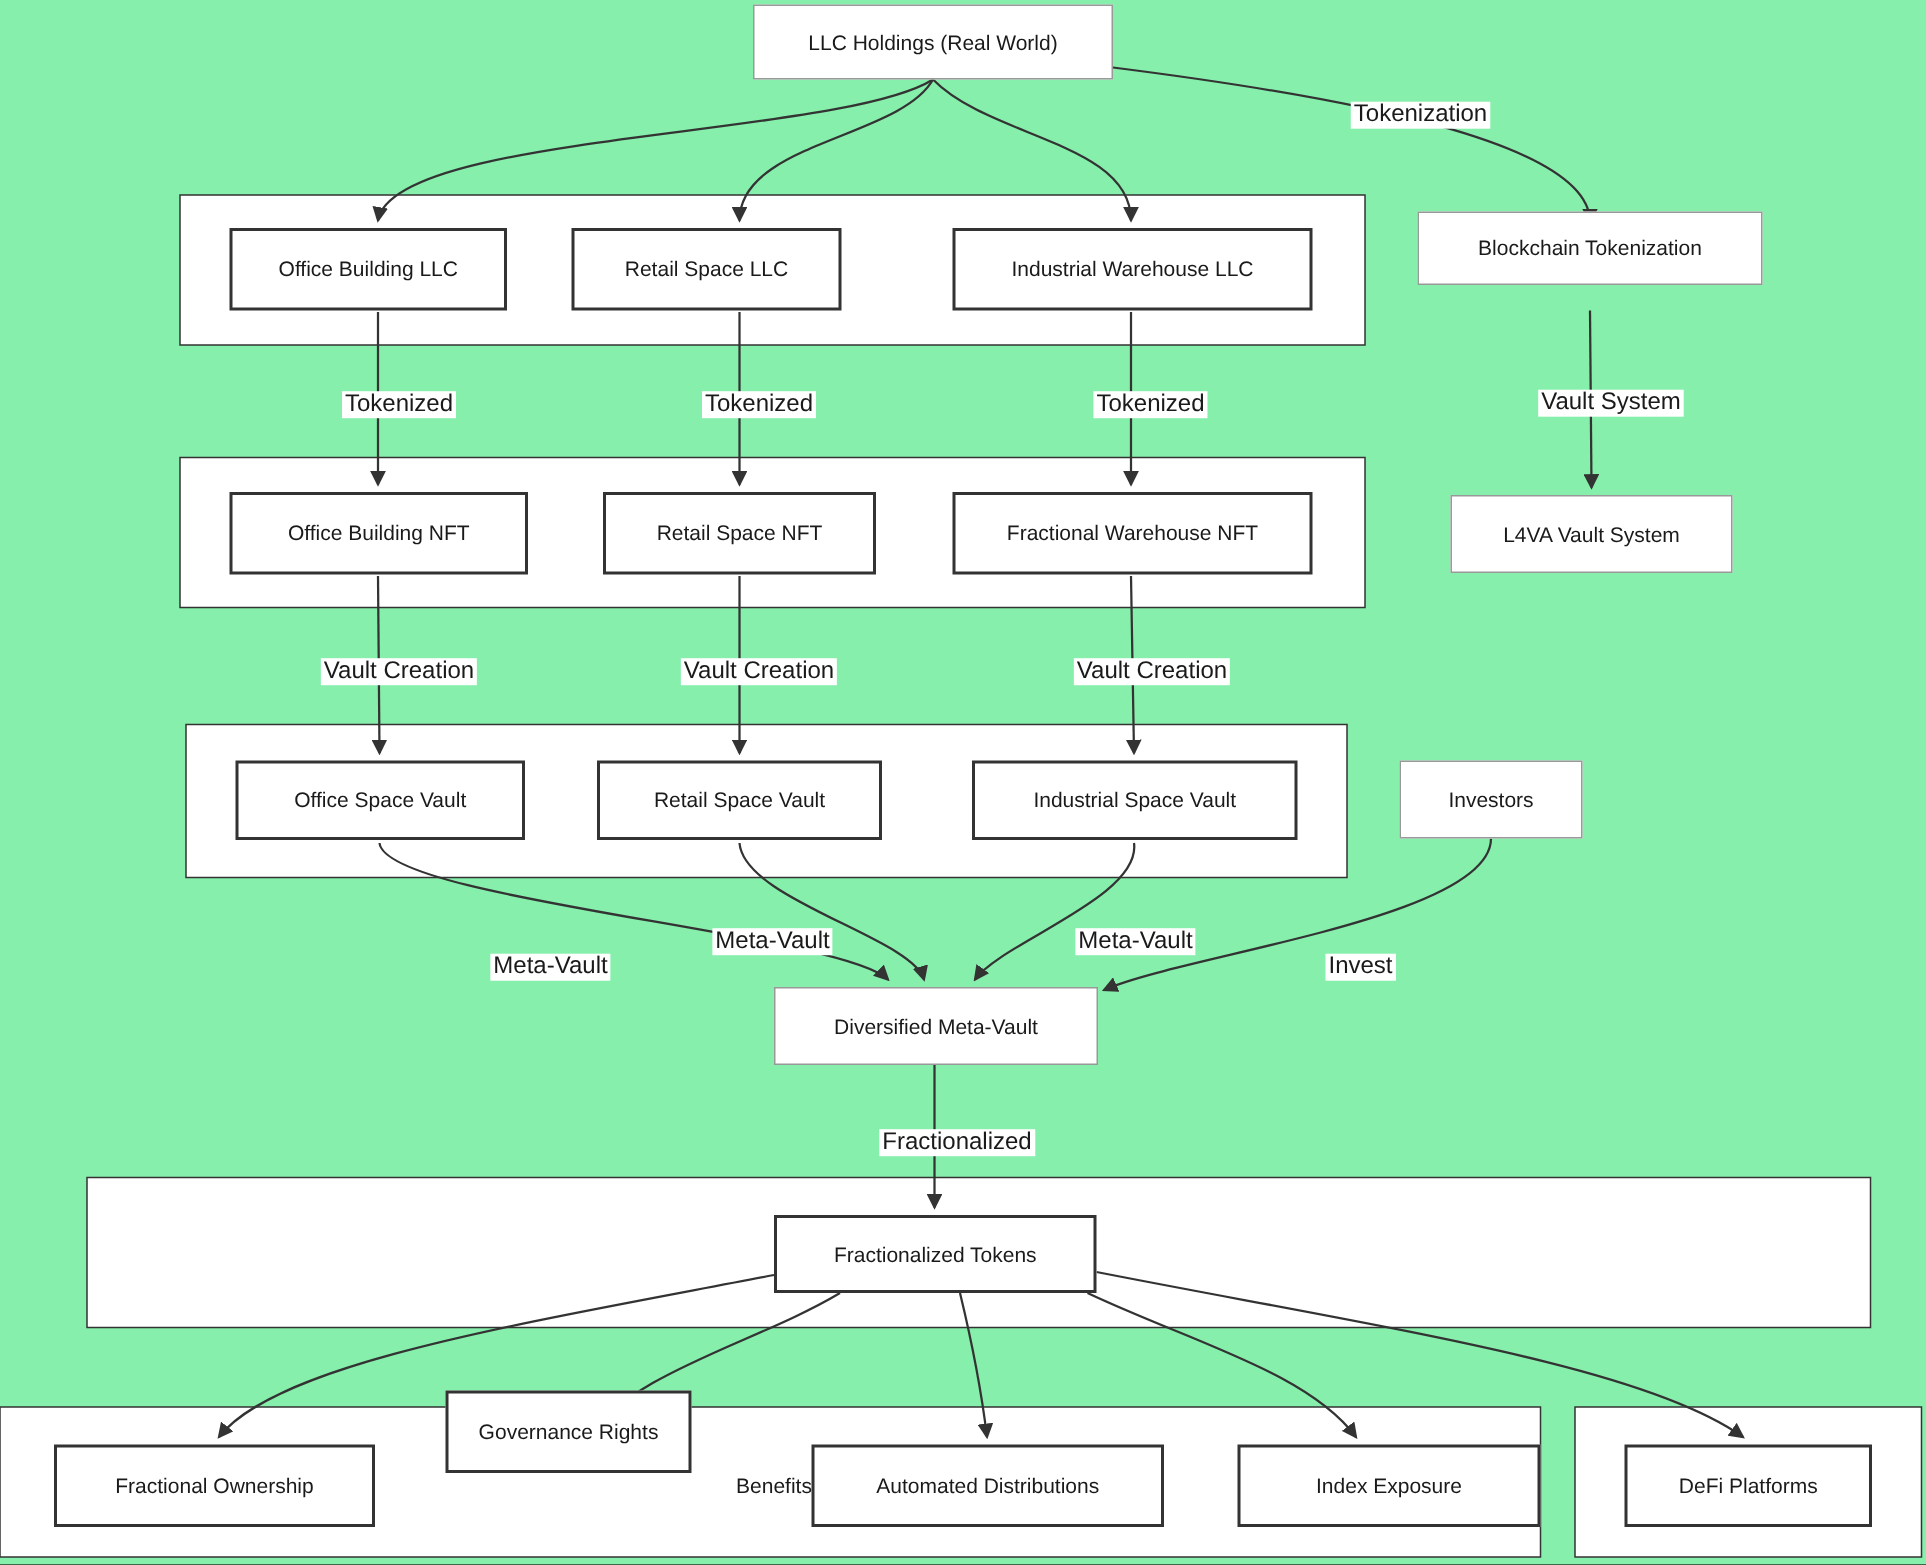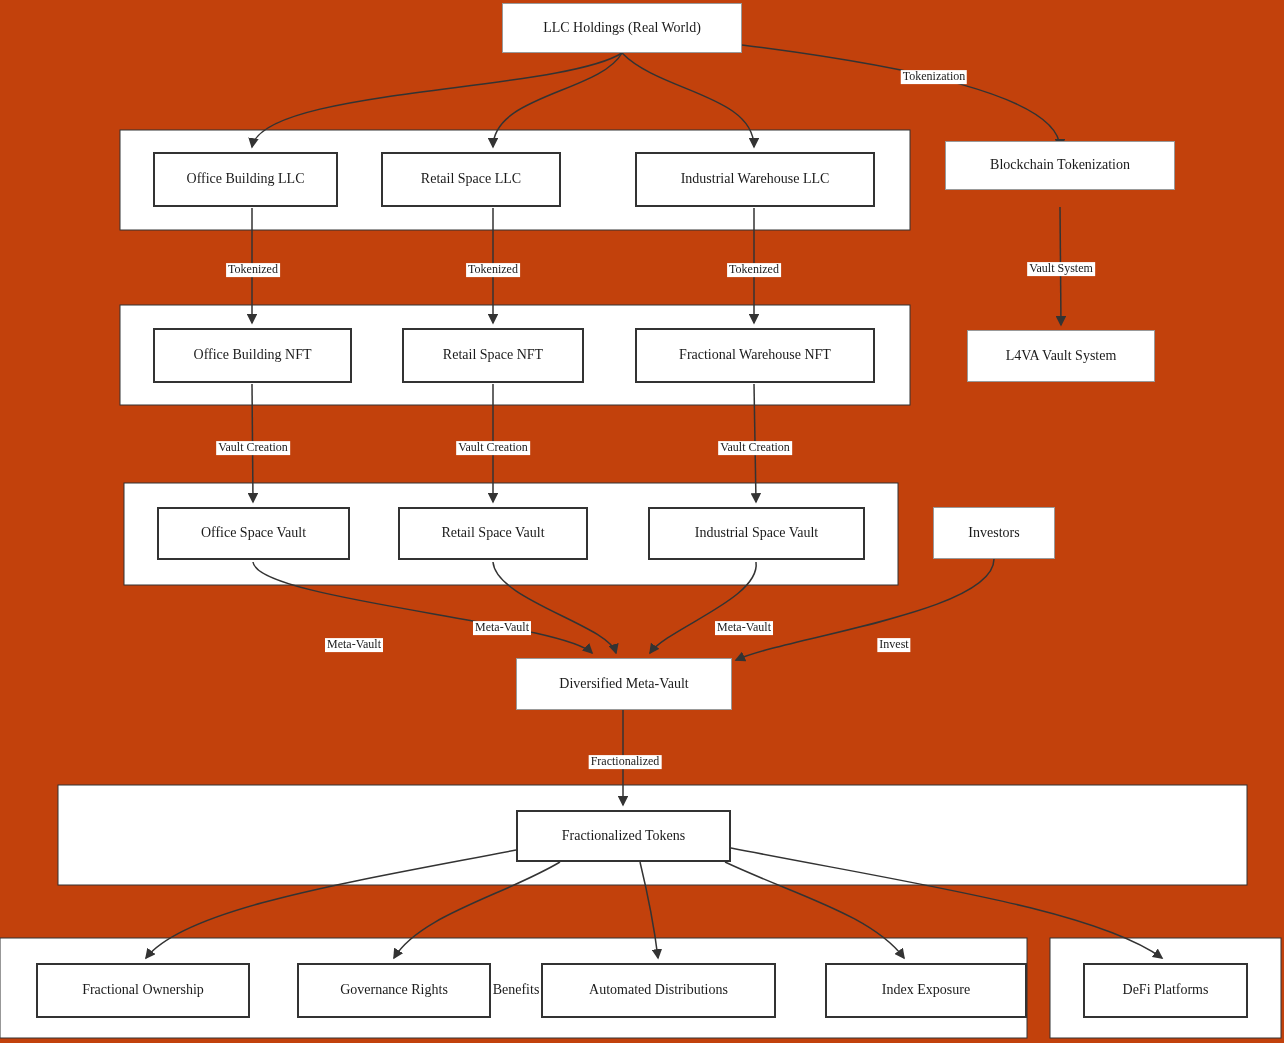--- a/index.html
+++ b/index.html
@@ -1,22 +1,22 @@
 <!DOCTYPE html>
 <html><head>
 <meta charset="utf-8">
 <style>
   html, body { margin: 0; padding: 0; background: #000000; }
   .stage {
     position: relative;
     width: 1284px;
     height: 1043px;
-    background: #c2410c;
+    background: #86efac;
     overflow: hidden;
-    font-family: Liberation Serif, serif;
+    font-family: Liberation Sans, sans-serif;
   }
   .stage svg { position: absolute; left: 0; top: 0; }
   .node {
     position: absolute;
     box-sizing: border-box;
     background: #ffffff;
     border: 2px solid #333333;
     display: flex;
     align-items: center;
     justify-content: center;
@@ -25,25 +25,26 @@
     color: #1a1a1a;
     line-height: 1.2;
     z-index: 3;
   }
   .node.thin { border: 1px solid #999999; }
   .elabel {
     position: absolute;
     transform: translate(-50%, -50%);
     background: #ffffff;
     color: #1a1a1a;
-    font-size: 12px;
+    font-size: 16px;
     line-height: 1.15;
     padding: 0 2px;
     white-space: nowrap;
     z-index: 4;
+    margin-left: 13px;
   }
   .cluster-title {
     position: absolute;
     transform: translate(-50%, -50%);
     background: #ffffff;
     color: #1a1a1a;
     font-size: 14px;
     white-space: nowrap;
     z-index: 2;
   }
@@ -114,21 +115,21 @@
   <div class="node" style="left:157px;top:507px;width:193px;height:53px">Office Space Vault</div>
   <div class="node" style="left:398px;top:507px;width:190px;height:53px">Retail Space Vault</div>
   <div class="node" style="left:648px;top:507px;width:217px;height:53px">Industrial Space Vault</div>
   <div class="node thin" style="left:933px;top:507px;width:122px;height:52px">Investors</div>
 
   <div class="node thin" style="left:516px;top:658px;width:216px;height:52px">Diversified Meta-Vault</div>
 
   <div class="node" style="left:516px;top:810px;width:215px;height:52px">Fractionalized Tokens</div>
 
   <div class="node" style="left:36px;top:963px;width:214px;height:55px">Fractional Ownership</div>
-  <div class="node" style="left:297px;top:963px;width:194px;height:55px">Governance Rights</div>
+  <div class="node" style="left:297px;top:927px;width:164px;height:55px">Governance Rights</div>
   <div class="node" style="left:541px;top:963px;width:235px;height:55px">Automated Distributions</div>
   <div class="node" style="left:825px;top:963px;width:202px;height:55px">Index Exposure</div>
   <div class="node" style="left:1083px;top:963px;width:165px;height:55px">DeFi Platforms</div>
 
   <div class="elabel" style="left:934px;top:77px">Tokenization</div>
 
   <div class="elabel" style="left:253px;top:270px">Tokenized</div>
   <div class="elabel" style="left:493px;top:270px">Tokenized</div>
   <div class="elabel" style="left:754px;top:270px">Tokenized</div>
   <div class="elabel" style="left:1061px;top:269px">Vault System</div>

